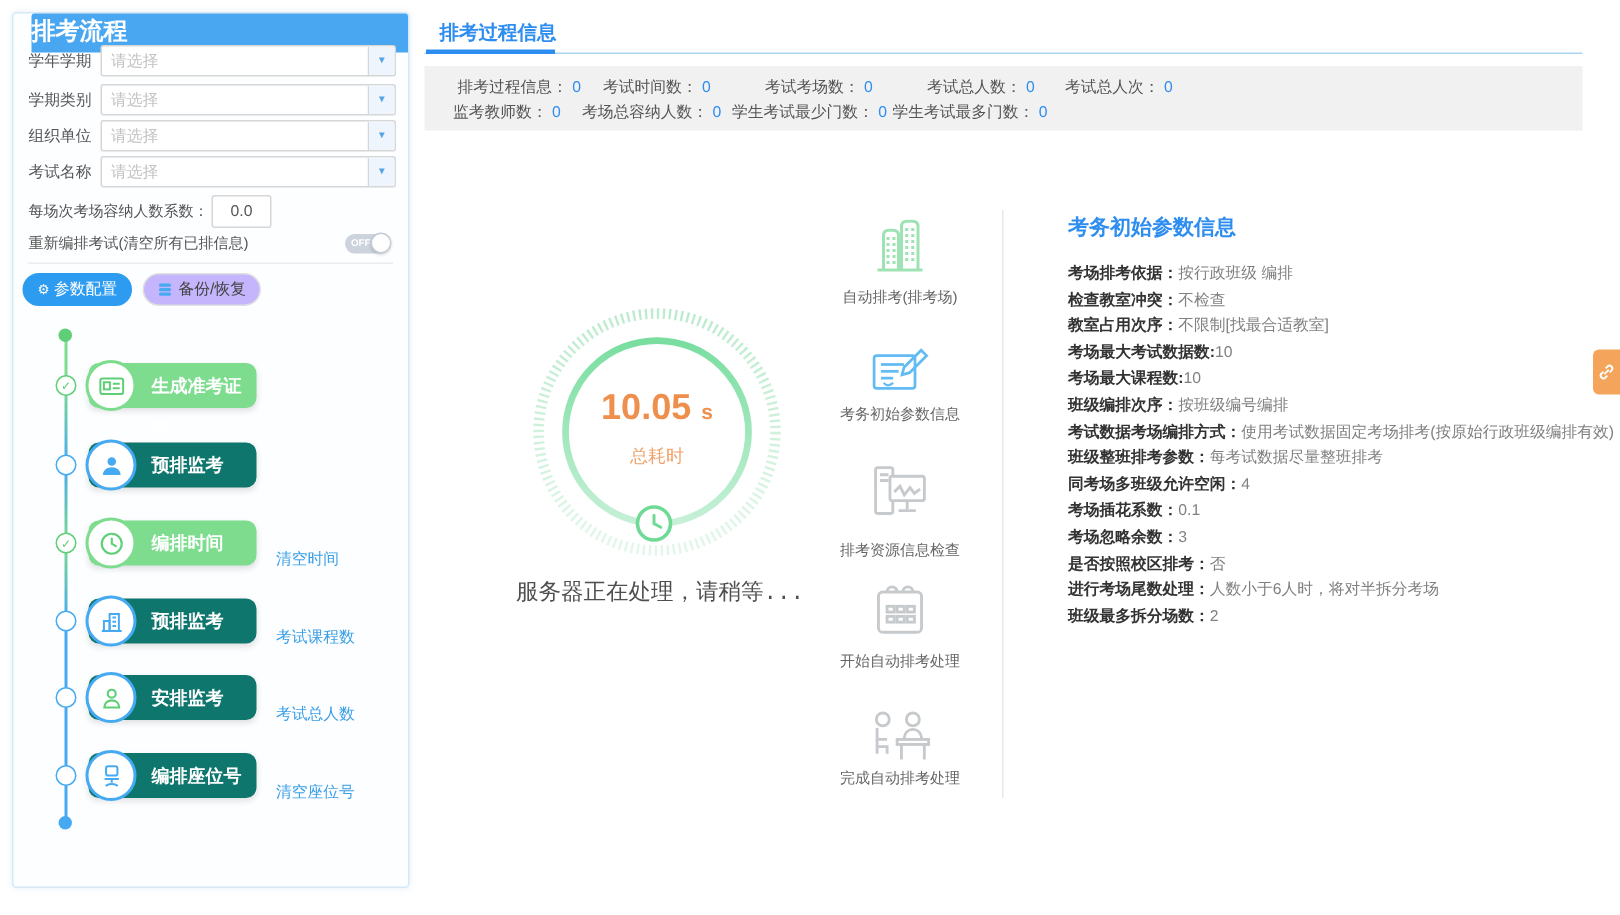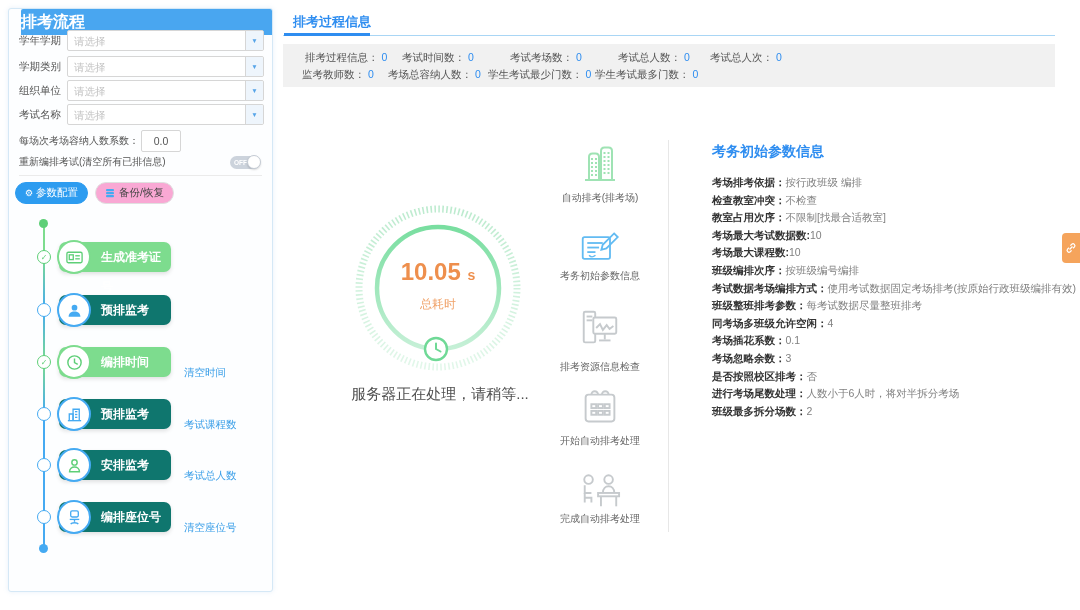--- a/index.html
+++ b/index.html
@@ -47,21 +47,21 @@
     position:absolute;right:-1px;top:-1px;width:14px;height:14px;border-radius:50%;background:#fff;
     border:1px solid #c4cbd4;box-sizing:border-box;box-shadow:0 1px 2px rgba(0,0,0,.15);
   }
   .sb-divider{position:absolute;left:10px;right:10px;top:166px;border-top:1px solid #ebebeb;}
   .btnrow{position:absolute;left:6px;top:173px;display:flex;gap:7px;}
   .btn-blue{
     display:inline-flex;align-items:center;gap:3px;background:#2d9cf0;color:#fff;border:1px solid #2d9cf0;
     font-size:10.5px;padding:3px 9px;border-radius:12px;cursor:pointer;
   }
   .btn-white{
-    display:inline-flex;align-items:center;gap:4px;background:#f9a8d4;color:#444;border:1px solid #e0e0e0;
+    display:inline-flex;align-items:center;gap:4px;background:#c4b5fd;color:#444;border:1px solid #e0e0e0;
     font-size:10.5px;padding:3px 9px;border-radius:12px;cursor:pointer;
   }
   .btn-blue .g{font-size:9px;line-height:1;}
   
   .seg{position:absolute;left:34px;width:2px;z-index:0;}
   .dot{position:absolute;width:9px;height:9px;border-radius:50%;z-index:2;}
   .node{
     position:absolute;left:28px;width:14px;height:14px;border-radius:50%;background:#fff;box-sizing:border-box;
     z-index:2;display:flex;align-items:center;justify-content:center;font-size:8px;font-weight:bold;
   }
@@ -86,21 +86,21 @@
   .tab-line{position:absolute;left:283px;top:35px;width:772px;height:1px;background:#a9d6f5;}
   .tab-underline{position:absolute;left:284px;top:33px;width:86px;height:3px;background:#2e8df0;}
   .statsbar{position:absolute;left:283px;top:44px;width:772px;height:43px;background:#f1f1f1;}
   .stat{position:absolute;font-size:10.5px;white-space:nowrap;}
   .stat .sl{color:#555;}
   .stat .sv{color:#2e8df0;margin-left:3px;}
   .gauge-svg{position:absolute;left:350px;top:200px;}
   .gauge-time{position:absolute;left:350px;top:258px;width:176px;text-align:center;font-size:24px;font-weight:bold;color:#ee8f4d;}
   .gauge-time .unit{font-size:14px;font-weight:bold;}
   .gauge-cap{position:absolute;left:350px;top:296px;width:176px;text-align:center;font-size:12px;color:#f0a269;}
-  .status-text{position:absolute;left:320px;top:385px;width:240px;text-align:center;font-size:15px;color:#4f4f4f;}
+  .status-text{position:absolute;left:320px;top:385px;width:240px;text-align:center;font-size:15px;color:#4f4f4f;font-family:Liberation Mono, monospace;}
   .proc-icon{position:absolute;left:548px;width:104px;display:flex;justify-content:center;}
   .proc-label{position:absolute;left:540px;width:120px;text-align:center;font-size:10px;color:#666;}
   .vdivider{position:absolute;left:668px;top:140px;width:1px;height:392px;background:#e7e7e7;}
   .params-title{position:absolute;left:712px;top:143px;font-size:14px;font-weight:bold;color:#2e8df0;}
   .params{position:absolute;left:712px;top:174px;width:350px;}
   .params p{margin:0;line-height:17.6px;font-size:10.5px;white-space:nowrap;}
   .params b{color:#333;font-weight:bold;}
   .params span{color:#808080;}
   .side-tab{
     position:absolute;left:1062px;top:233px;width:18px;height:30px;background:#f5a45c;

